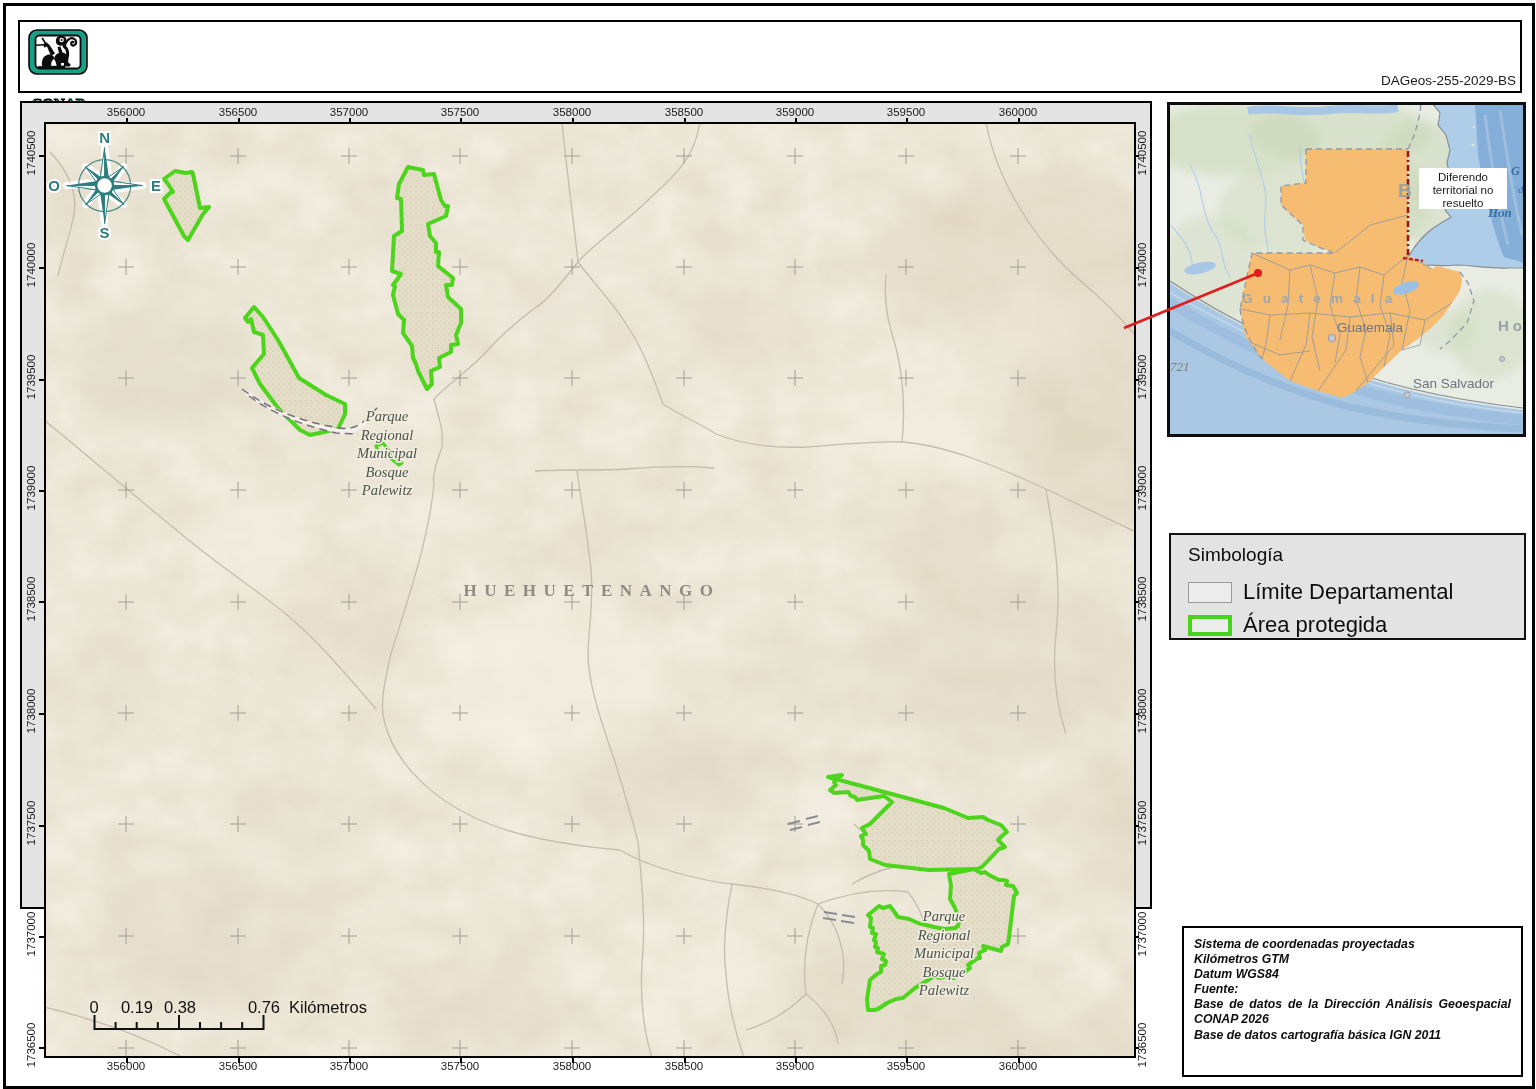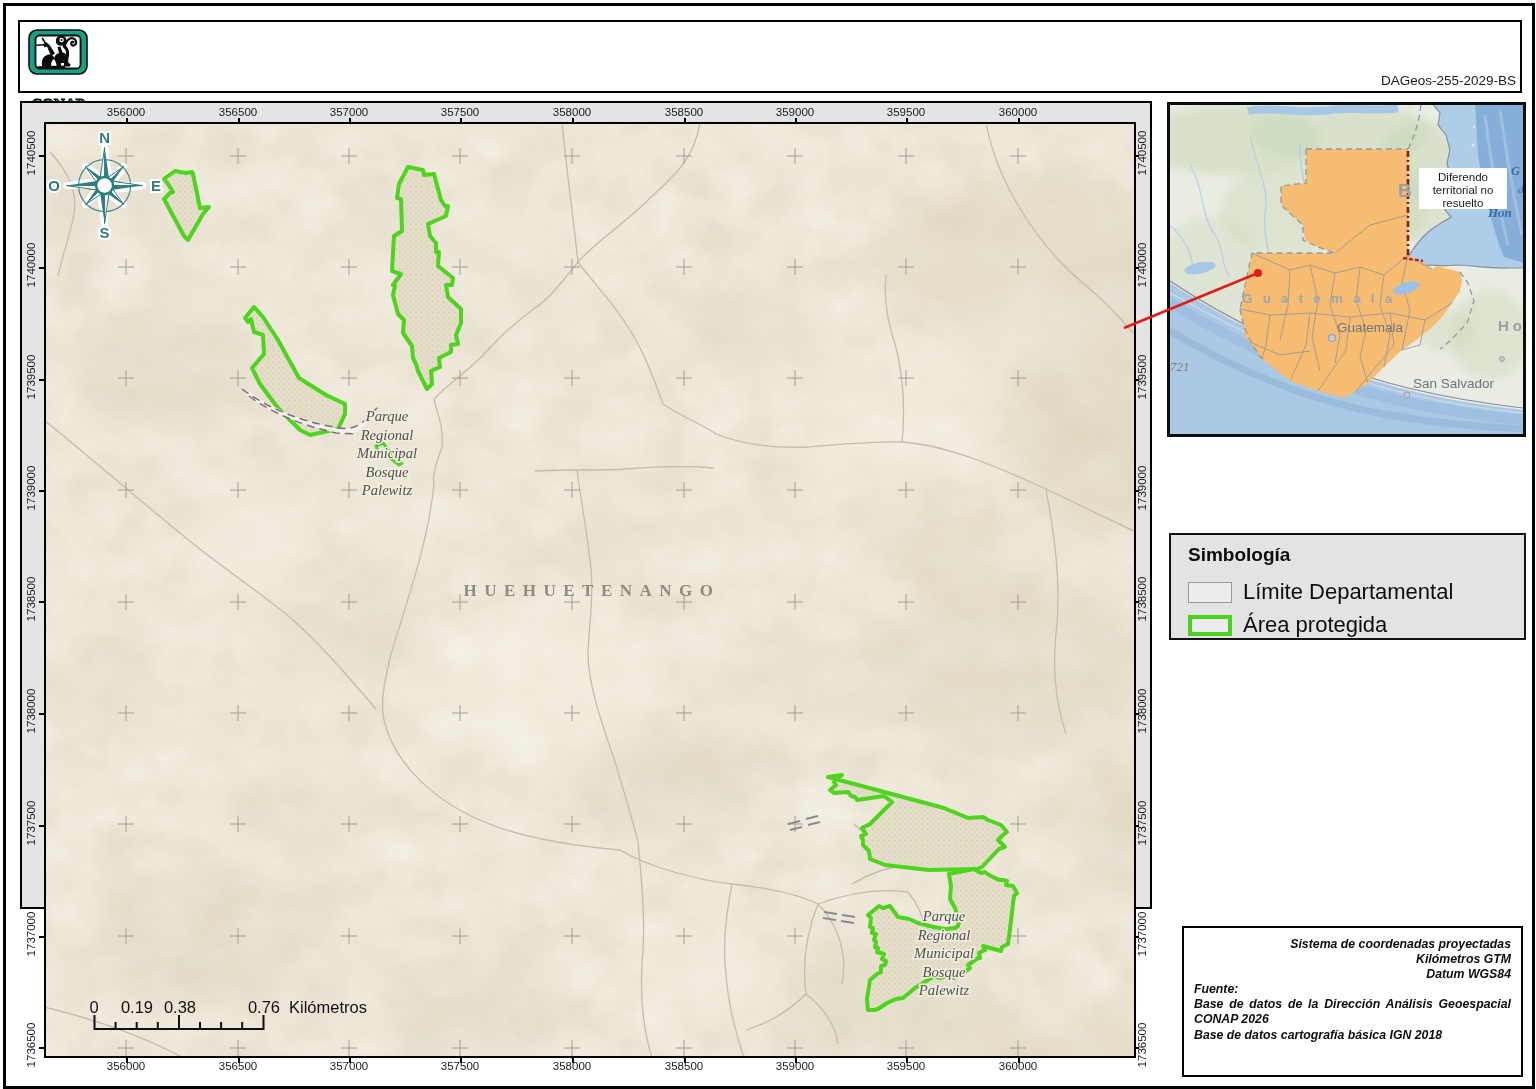--- a/index.html
+++ b/index.html
@@ -10,26 +10,26 @@
 #logo{position:absolute;left:7px;top:7px;width:62px;text-align:center}
 #logotext{font-family:"Liberation Serif",serif;font-weight:bold;font-size:15.5px;color:#17a085;-webkit-text-stroke:0.8px #000;letter-spacing:-0.3px;margin-top:16px}
 #frame{left:20px;top:101px;width:1132px;height:808px;border:2px solid #000;background:#e4e4e4}
 #innermap{position:absolute;left:22px;top:19px;width:1092px;height:936px;border:2px solid #000;background:#ebe5d5;overflow:hidden}
 .gl{position:absolute;font-size:11.5px;color:#1a1a1a;text-align:center}
 .glv{width:56px;transform:rotate(-90deg);transform-origin:center}
 .tick{position:absolute;width:1.5px;height:5px;background:#000}
 .tickv{position:absolute;width:5px;height:1.5px;background:#000}
 #inset{left:1167px;top:102px;width:359px;height:335px;border:3px solid #0d0d0d;background:#e9ece3}
 #legend{left:1169px;top:533px;width:357px;height:107px;border:2px solid #111;background:#e3e3e3}
-#legend h2{font-size:19px;font-weight:bold;color:#0d0d0d;margin:9px 0 11px 17px}
+#legend h2{font-size:19px;font-weight:normal;color:#0d0d0d;margin:9px 0 11px 17px}
 .lrow{position:absolute;left:17px;display:flex;align-items:center}
 .sw{width:44px;height:21px;margin-right:11px}
 .lrow span{font-size:22px;color:#0d0d0d}
 #infobox{left:1182px;top:926px;width:341px;height:151px;border:2px solid #000;background:#fff;font-style:italic;font-weight:bold;font-size:12.3px;color:#0d0d0d;padding:9px 10px 0 10px;line-height:15.1px}
-#infobox .ctr{text-align:right}
+#infobox .ctr{text-align:left}
 #infobox .just{text-align:justify}
 </style></head><body>
 <div class="abs" id="pageborder"></div>
 <div class="abs" id="header">
   <div id="logo"><svg width="60" height="46" viewBox="0 0 60 46">
         <rect x="1" y="1" width="58" height="44" rx="8" fill="#17a085" stroke="#0a0a0a" stroke-width="1.6"></rect>
         <rect x="7.5" y="6.5" width="45" height="33" rx="4" fill="#fff" stroke="#0a0a0a" stroke-width="1.8"></rect>
         <g fill="#0d0d0d">
           <path d="M9.5,37.2 L37,36.6 L37.2,39.2 L9.7,39.8 Z"></path>
           <path d="M14,37 C13.5,31 15,27.5 19,26 C22,25 24.5,26 26,28 L26,30 C23.5,31.5 23,34 23.2,37 Z"></path>
@@ -405,13 +405,13 @@
       <div class="sw" style="border:4.5px solid #46d41f;background:#ececec"></div>
       <span>Área protegida</span>
     </div>
 </div>
 <div class="abs" id="infobox">
   <div class="ctr">Sistema de coordenadas proyectadas</div>
   <div class="ctr">Kilómetros GTM</div>
   <div class="ctr">Datum WGS84</div>
   <div>Fuente:</div>
   <div class="just">Base de datos de la Dirección Análisis Geoespacial CONAP 2026</div>
-  <div>Base de datos cartografía básica IGN 2018</div>
+  <div>Base de datos cartografía básica IGN 2011</div>
 </div>
 </body></html>

